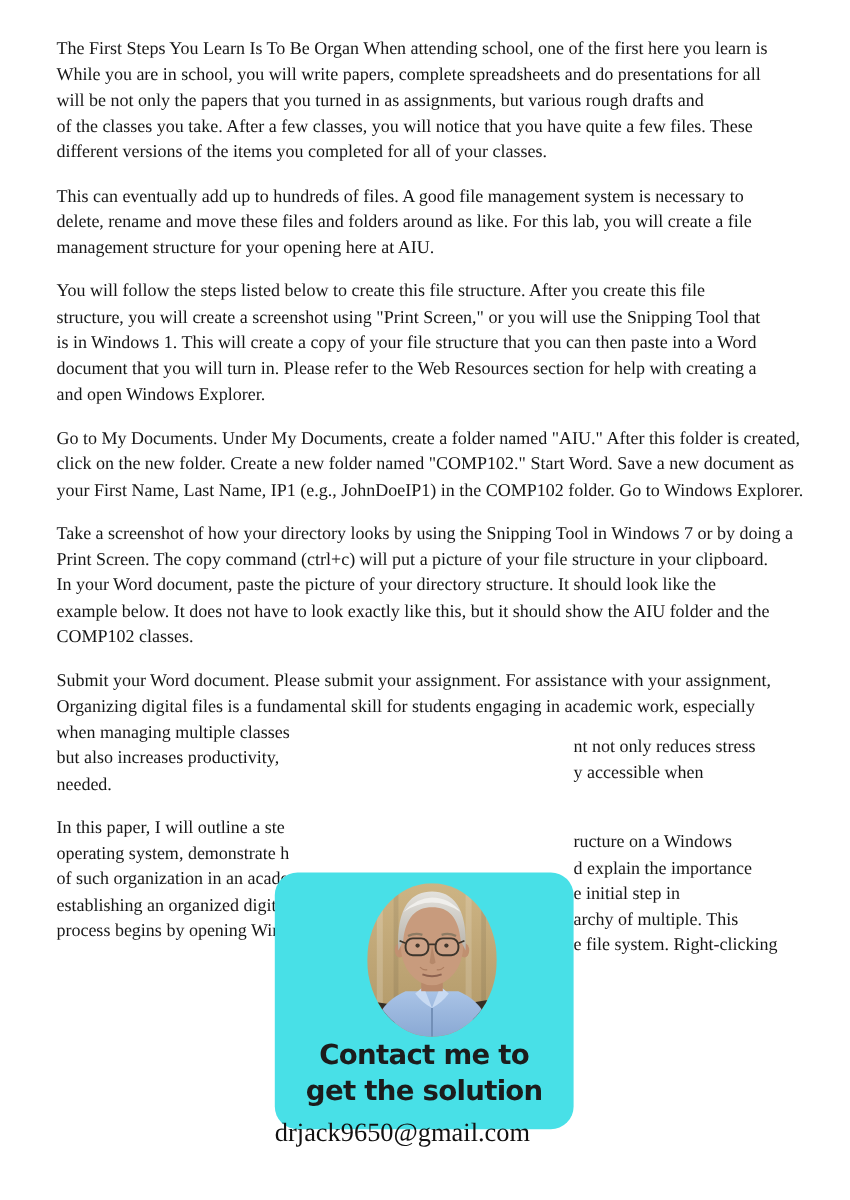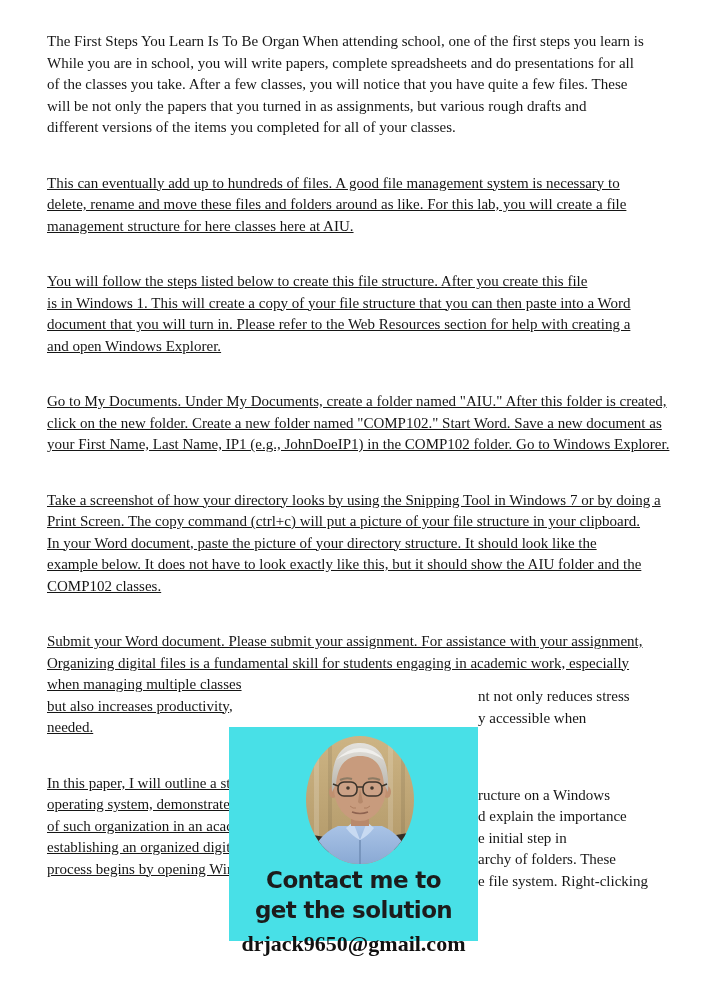--- a/index.html
+++ b/index.html
@@ -12,31 +12,32 @@
     color: #161616;
   }
   .doc {
     position: absolute;
     left: 47px; top: 31px;
     width: 620px;
     font-size: 15px;
     line-height: 21.5px;
   }
   .para { margin: 0; }
-  .para + .para { margin-top: 34px; text-decoration: underline; }
+  .para + .para { margin-top: 15px; }
   .line { white-space: nowrap; position: relative; height: 21.5px; }
   .rfrag { position: absolute; left: 431px; top: 12px; }
 
   
   .overlay {
     position: absolute;
     left: 229px; top: 727px;
     width: 249px; height: 214px;
     background: #48E0E7;
     z-index: 5;
+    border-radius: 19px;
   }
   .photo {
     position: absolute;
     left: 77px; top: 9px;
     width: 108px; height: 128px;
   }
   .overlay-heading {
     position: absolute;
     top: 138px; left: 0;
     width: 100%;
@@ -45,48 +46,49 @@
     font-weight: 700;
     font-size: 23px;
     line-height: 30px;
     letter-spacing: -0.6px;
     color: #1c1c1c;
   }
   .overlay-email {
     position: absolute;
     top: 204px; left: 0;
     width: 100%;
-    text-align: center;
+    text-align: left;
     font-family: "Liberation Serif", serif;
-    font-weight: 700;
+    font-weight: 400;
     font-size: 22px;
     color: #111111;
   }
 </style>
 </head>
 <body>
 
 <div class="doc">
 
   <div class="para">
-    <div class="line">The First Steps You Learn Is To Be Organ When attending school, one of the first steps you learn is</div>
+    <div class="line">The First Steps You Learn Is To Be Organ When attending school, one of the first here you learn is</div>
     <div class="line">While you are in school, you will write papers, complete spreadsheets and do presentations for all</div>
+    <div class="line">will be not only the papers that you turned in as assignments, but various rough drafts and</div>
     <div class="line">of the classes you take. After a few classes, you will notice that you have quite a few files. These</div>
-    <div class="line">will be not only the papers that you turned in as assignments, but various rough drafts and</div>
     <div class="line">different versions of the items you completed for all of your classes.</div>
   </div>
 
   <div class="para">
     <div class="line">This can eventually add up to hundreds of files. A good file management system is necessary to</div>
     <div class="line">delete, rename and move these files and folders around as like. For this lab, you will create a file</div>
-    <div class="line">management structure for here classes here at AIU.</div>
+    <div class="line">management structure for your opening here at AIU.</div>
   </div>
 
   <div class="para">
     <div class="line">You will follow the steps listed below to create this file structure. After you create this file</div>
+    <div class="line">structure, you will create a screenshot using "Print Screen," or you will use the Snipping Tool that</div>
     <div class="line">is in Windows 1. This will create a copy of your file structure that you can then paste into a Word</div>
     <div class="line">document that you will turn in. Please refer to the Web Resources section for help with creating a</div>
     <div class="line">and open Windows Explorer.</div>
   </div>
 
   <div class="para">
     <div class="line">Go to My Documents. Under My Documents, create a folder named "AIU." After this folder is created,</div>
     <div class="line">click on the new folder. Create a new folder named "COMP102." Start Word. Save a new document as</div>
     <div class="line">your First Name, Last Name, IP1 (e.g., JohnDoeIP1) in the COMP102 folder. Go to Windows Explorer.</div>
   </div>
@@ -121,21 +123,21 @@
     <div class="line split">
       <span>operating system, demonstrate h</span>
       <span class="rfrag">d explain the importance</span>
     </div>
     <div class="line split">
       <span>of such organization in an acade</span>
       <span class="rfrag">e initial step in</span>
     </div>
     <div class="line split">
       <span>establishing an organized digita</span>
-      <span class="rfrag">archy of folders. These</span>
+      <span class="rfrag">archy of multiple. This</span>
     </div>
     <div class="line split">
       <span>process begins by opening Wind</span>
       <span class="rfrag">e file system. Right-clicking</span>
     </div>
   </div>
 
 </div>
 
 <div class="overlay">

